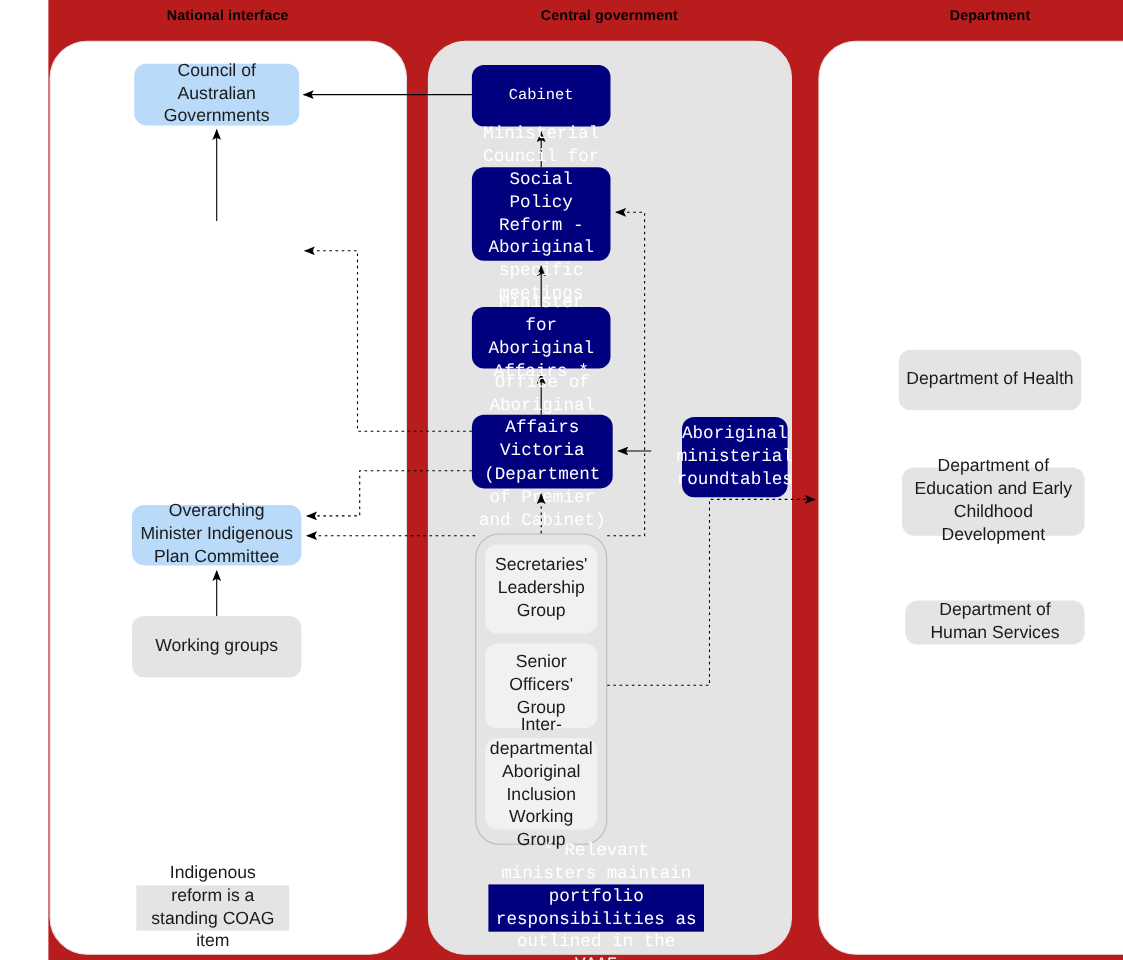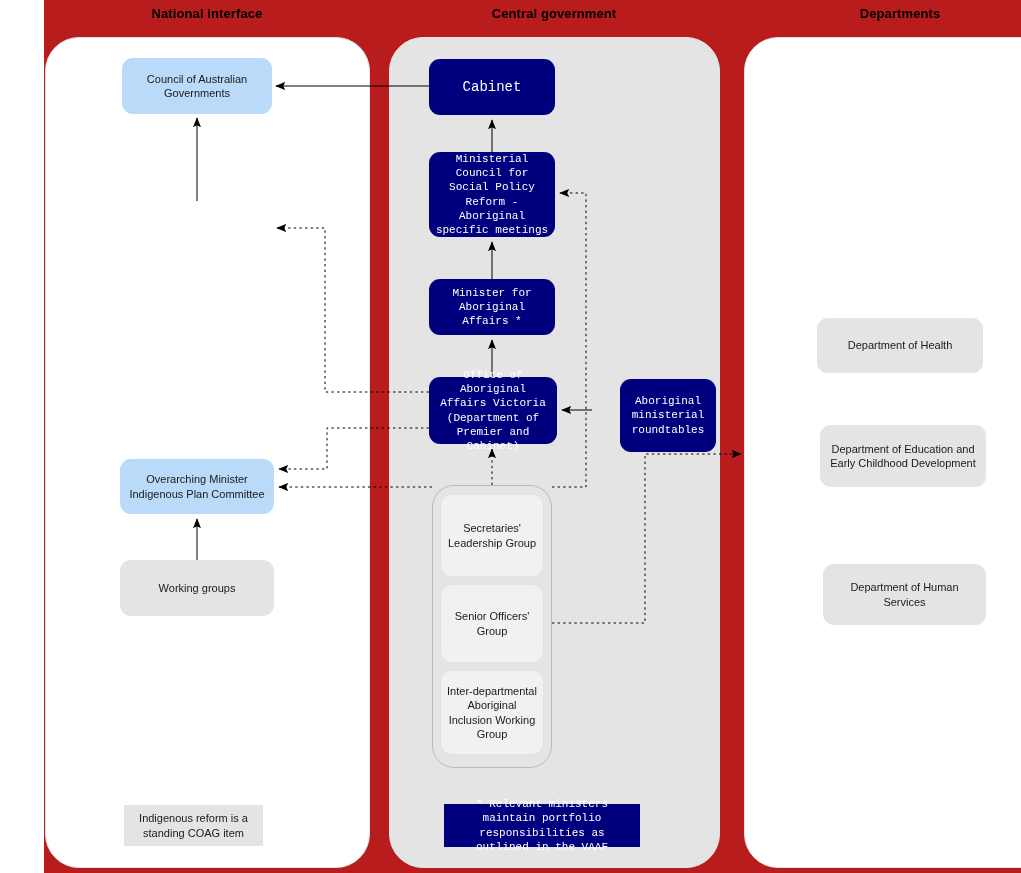--- a/index.html
+++ b/index.html
@@ -50,21 +50,21 @@
     border: 1.5px solid #b9b9b9;
   }
 
   
   .node {
     position: absolute;
     display: flex;
     align-items: center;
     justify-content: center;
     text-align: center;
-    font-size: 11px;
+    font-size: 16px;
     line-height: 1.30;
     padding: 2px 6px;
     border-radius: 11px;
   }
   .node-navy  { background: #00007e; color: #ffffff; font-family: Liberation Mono, monospace; }
   .node-lblue { background: #b9daf8; color: #1a1a1a; }
   .node-grey  { background: #e4e4e4; color: #1a1a1a; }
   .node-grey-inner { background: #f1f1f1; color: #1a1a1a; }
   .node-sq { border-radius: 0; }
   .node-lg { font-size: 14px; }
@@ -77,21 +77,21 @@
     pointer-events: none;
   }
 </style>
 </head>
 <body>
 
 <div id="stage">
 
   <div class="col-title" style="left:63px;top:6px;width:200px">National interface</div>
   <div class="col-title" style="left:410px;top:6px;width:200px">Central government</div>
-  <div class="col-title" style="left:756px;top:6px;width:200px">Departments</div>
+  <div class="col-title" style="left:756px;top:6px;width:200px">Department</div>
 
   <div class="panel panel-outline" style="left:1px;top:37px;width:325px;height:831px"></div>
   <div class="panel panel-filled" style="left:345px;top:37px;width:331px;height:831px"></div>
   <div class="panel panel-outline" style="left:700px;top:37px;width:320px;height:831px"></div>
 
   <div class="subpanel" style="left:388px;top:485px;width:120px;height:283px"></div>
 
   <svg id="wires" viewBox="0 0 1021 873" width="1021" height="873">
     <defs>
       <marker id="ah" viewBox="0 0 10 8" refX="9.2" refY="4" markerWidth="10" markerHeight="8" orient="auto-start-reverse">
@@ -185,17 +185,17 @@
   </div>
 
   <div class="node node-grey" style="left:773px;top:318px;width:166px;height:55px">
     <span>Department of Health</span>
   </div>
 
   <div class="node node-grey" style="left:776px;top:425px;width:166px;height:62px">
     <span>Department of Education and Early Childhood Development</span>
   </div>
 
-  <div class="node node-grey" style="left:779px;top:564px;width:163px;height:61px">
+  <div class="node node-grey" style="left:779px;top:546px;width:163px;height:40px">
     <span>Department of Human Services</span>
   </div>
 
 </div>
 
 </body></html>

